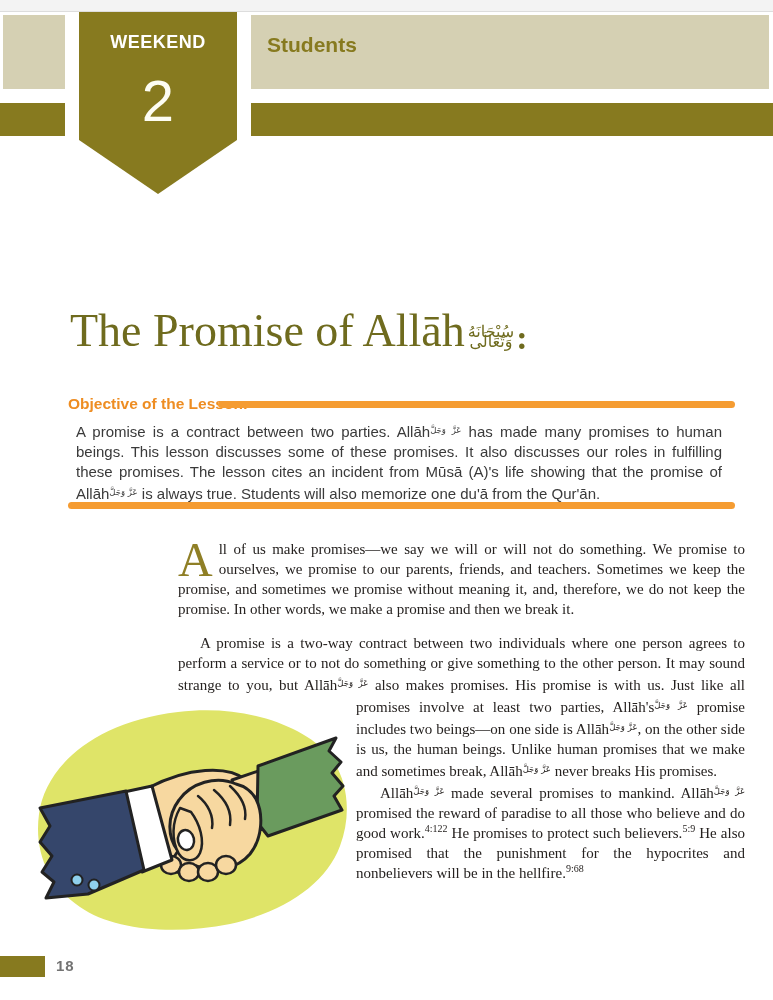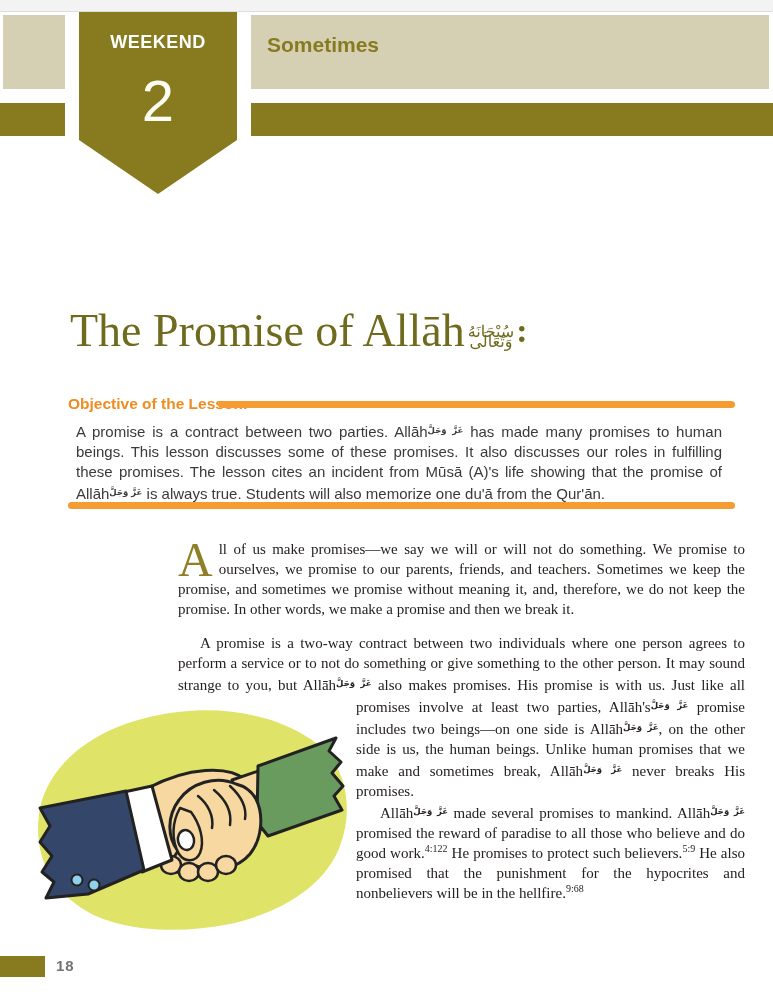--- a/index.html
+++ b/index.html
@@ -17,21 +17,21 @@
     color:#fff; font-weight:bold; font-size:18px; letter-spacing:.5px;
   }
   .pennant-number {
     position:absolute; left:79px; top:60px; width:158px; text-align:center;
     color:#fdfdf2; font-size:58px; line-height:1; font-weight:400;
   }
   .classwork { position:absolute; left:267px; top:21px; font-size:21px; font-weight:bold; color:#877a1f; }
 
   
   .title-row {
-    position:absolute; left:70px; top:294px; display:flex; align-items:center;
+    position:absolute; left:70px; top:294px; display:flex; align-items:flex-end;
     color:#6f6b1e; font-family:"Liberation Serif", serif; white-space:nowrap;
   }
   .title-main { font-size:46px; line-height:1.1; }
   .title-calligraphy {
     display:inline-block; align-self:flex-end; margin:0 1px 10px 3px;
     font-family:Liberation Sans, sans-serif; font-size:16px; line-height:10px;
     text-align:center; direction:rtl; color:#6f6b1e;
   }
   .title-colon { font-size:34px; font-weight:bold; margin:0 8px 0 1px; }
   .title-sub { font-size:27px; font-style:italic; }
@@ -58,21 +58,21 @@
     float:left; font-size:48px; line-height:38px; padding:2px 6px 0 0;
     color:#8f7f26; font-family:"Liberation Serif", serif;
   }
   .img-spacer { float:left; width:178px; height:430px; }
   .subheading {
     margin:15px 0 7px 0 !important; text-indent:0; text-align:left;
     font-family:"Liberation Sans", sans-serif; font-size:16px; font-weight:bold; color:#d9851f;
   }
   .para-3 { text-indent:24px; }
   sup.cite { font-size:10px; line-height:0; }
-  .honorific { font-family:"DejaVu Sans", sans-serif; font-size:8.5px; vertical-align:4px; letter-spacing:-.5px;font-weight:bold; }
+  .honorific { font-family:"DejaVu Sans", sans-serif; font-size:8.5px; vertical-align:4px; letter-spacing:-.5px; }
 
   
   .illustration { position:absolute; left:30px; top:692px; width:322px; height:234px; z-index:1; }
 
   
   .pagenum-block { position:absolute; left:0; top:944px; width:45px; height:21px; background:#877a1f; }
   .pagenum { position:absolute; left:56px; top:945px; font-size:15px; font-weight:bold; color:#737373; letter-spacing:1px; }
   .bar-beige-bottom { position:absolute; left:0; bottom:0; width:100%; height:8px; background:#d5d0b3; }
 </style>
 </head>
@@ -82,21 +82,21 @@
 
   <div class="bar-beige-top"></div>
   <div class="bar-olive-top"></div>
 
   <svg class="pennant-svg" viewBox="0 0 186 200" aria-hidden="true">
     <polygon points="0,0 186,0 186,140 93,200 0,140" fill="#ffffff"></polygon>
     <polygon points="14,0 172,0 172,128 93,182 14,128" fill="#877a1f"></polygon>
   </svg>
   <div class="pennant-kicker">WEEKEND</div>
   <div class="pennant-number">2</div>
-  <div class="classwork">Sometimes</div>
+  <div class="classwork">Students</div>
 
   <div class="title-row">
     <span class="title-main">The Promise of Allāh</span>
     <span class="title-calligraphy">
       <span style="display:block">سُبْحَانَهُ</span>
       <span style="display:block">وَتَعَالَى</span>
     </span>
     <span class="title-colon">:</span>
   </div>
 

